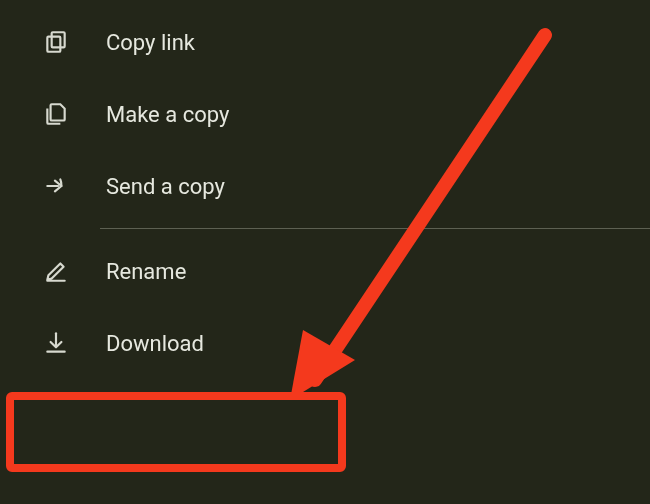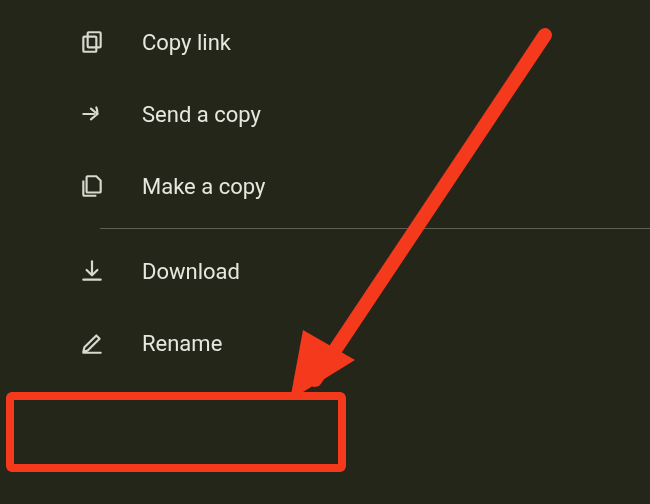--- a/index.html
+++ b/index.html
@@ -13,21 +13,20 @@
     }
     .menu {
       padding-top: 6px;
     }
     .menu-item {
       display: flex;
       align-items: center;
       height: 72px;
       padding-left: 40px;
       cursor: pointer;
-      margin-left: 36px;
     }
     .icon {
       width: 32px;
       height: 32px;
       display: flex;
       align-items: center;
       justify-content: center;
       flex-shrink: 0;
     }
     .icon svg {
@@ -79,61 +78,61 @@
       <svg viewBox="0 0 24 24">
           <rect x="8" y="3" width="12" height="14" rx="1"></rect>
           <rect x="4" y="7" width="12" height="14" rx="1"></rect>
         </svg>
     </span>
     <span class="label">Copy link</span>
   </div>
 
   <div class="menu-item">
     <span class="icon">
+      <svg viewBox="0 0 24 24">
+          <path d="M8 3h8l4 4v10a1 1 0 0 1-1 1H8a1 1 0 0 1-1-1V4a1 1 0 0 1 1-1z"></path>
+          <path d="M4 7v13a1 1 0 0 0 1 1h11"></path>
+        </svg>
+    </span>
+    <span class="label">Make a copy</span>
+  </div>
+
+  <div class="menu-item">
+    <span class="icon">
       <svg viewBox="0 0 24 24" stroke-linecap="round" stroke-linejoin="round">
           <path d="M4 12h10"></path>
           <path d="M11 7l6 5-6 5"></path>
           <path d="M17 12c0-4-1-6-1-6"></path>
         </svg>
     </span>
     <span class="label">Send a copy</span>
   </div>
 
+  <hr class="divider">
+
+
   <div class="menu-item">
     <span class="icon">
-      <svg viewBox="0 0 24 24">
-          <path d="M8 3h8l4 4v10a1 1 0 0 1-1 1H8a1 1 0 0 1-1-1V4a1 1 0 0 1 1-1z"></path>
-          <path d="M4 7v13a1 1 0 0 0 1 1h11"></path>
+      <svg viewBox="0 0 24 24" stroke-linecap="round" stroke-linejoin="round">
+          <path d="M4 20l4-1L19 8l-3-3L5 16l-1 4z"></path>
+          <path d="M4 21h16"></path>
         </svg>
     </span>
-    <span class="label">Make a copy</span>
+    <span class="label">Rename</span>
   </div>
-
-  <hr class="divider">
-
 
   <div class="menu-item">
     <span class="icon">
       <svg viewBox="0 0 24 24" stroke-linecap="round" stroke-linejoin="round">
           <path d="M12 3v12"></path>
           <path d="M7 11l5 5 5-5"></path>
           <path d="M4 20h16"></path>
         </svg>
     </span>
     <span class="label">Download</span>
-  </div>
-
-  <div class="menu-item">
-    <span class="icon">
-      <svg viewBox="0 0 24 24" stroke-linecap="round" stroke-linejoin="round">
-          <path d="M4 20l4-1L19 8l-3-3L5 16l-1 4z"></path>
-          <path d="M4 21h16"></path>
-        </svg>
-    </span>
-    <span class="label">Rename</span>
   </div>
 
 </div>
 
 <div class="highlight-box"></div>
 
 <svg class="arrow" viewBox="0 0 280 390">
   <defs>
     <marker id="arrowhead" markerWidth="8" markerHeight="8" refX="2" refY="4" orient="auto">
       <polygon points="0 0, 8 4, 0 8" fill="#f4391d"></polygon>

